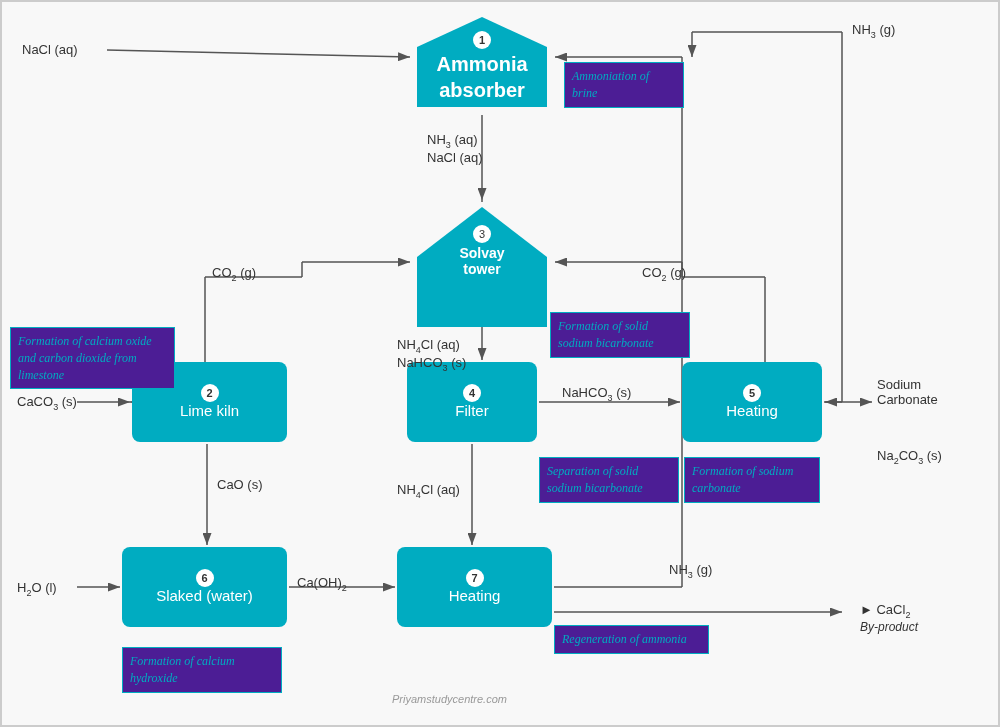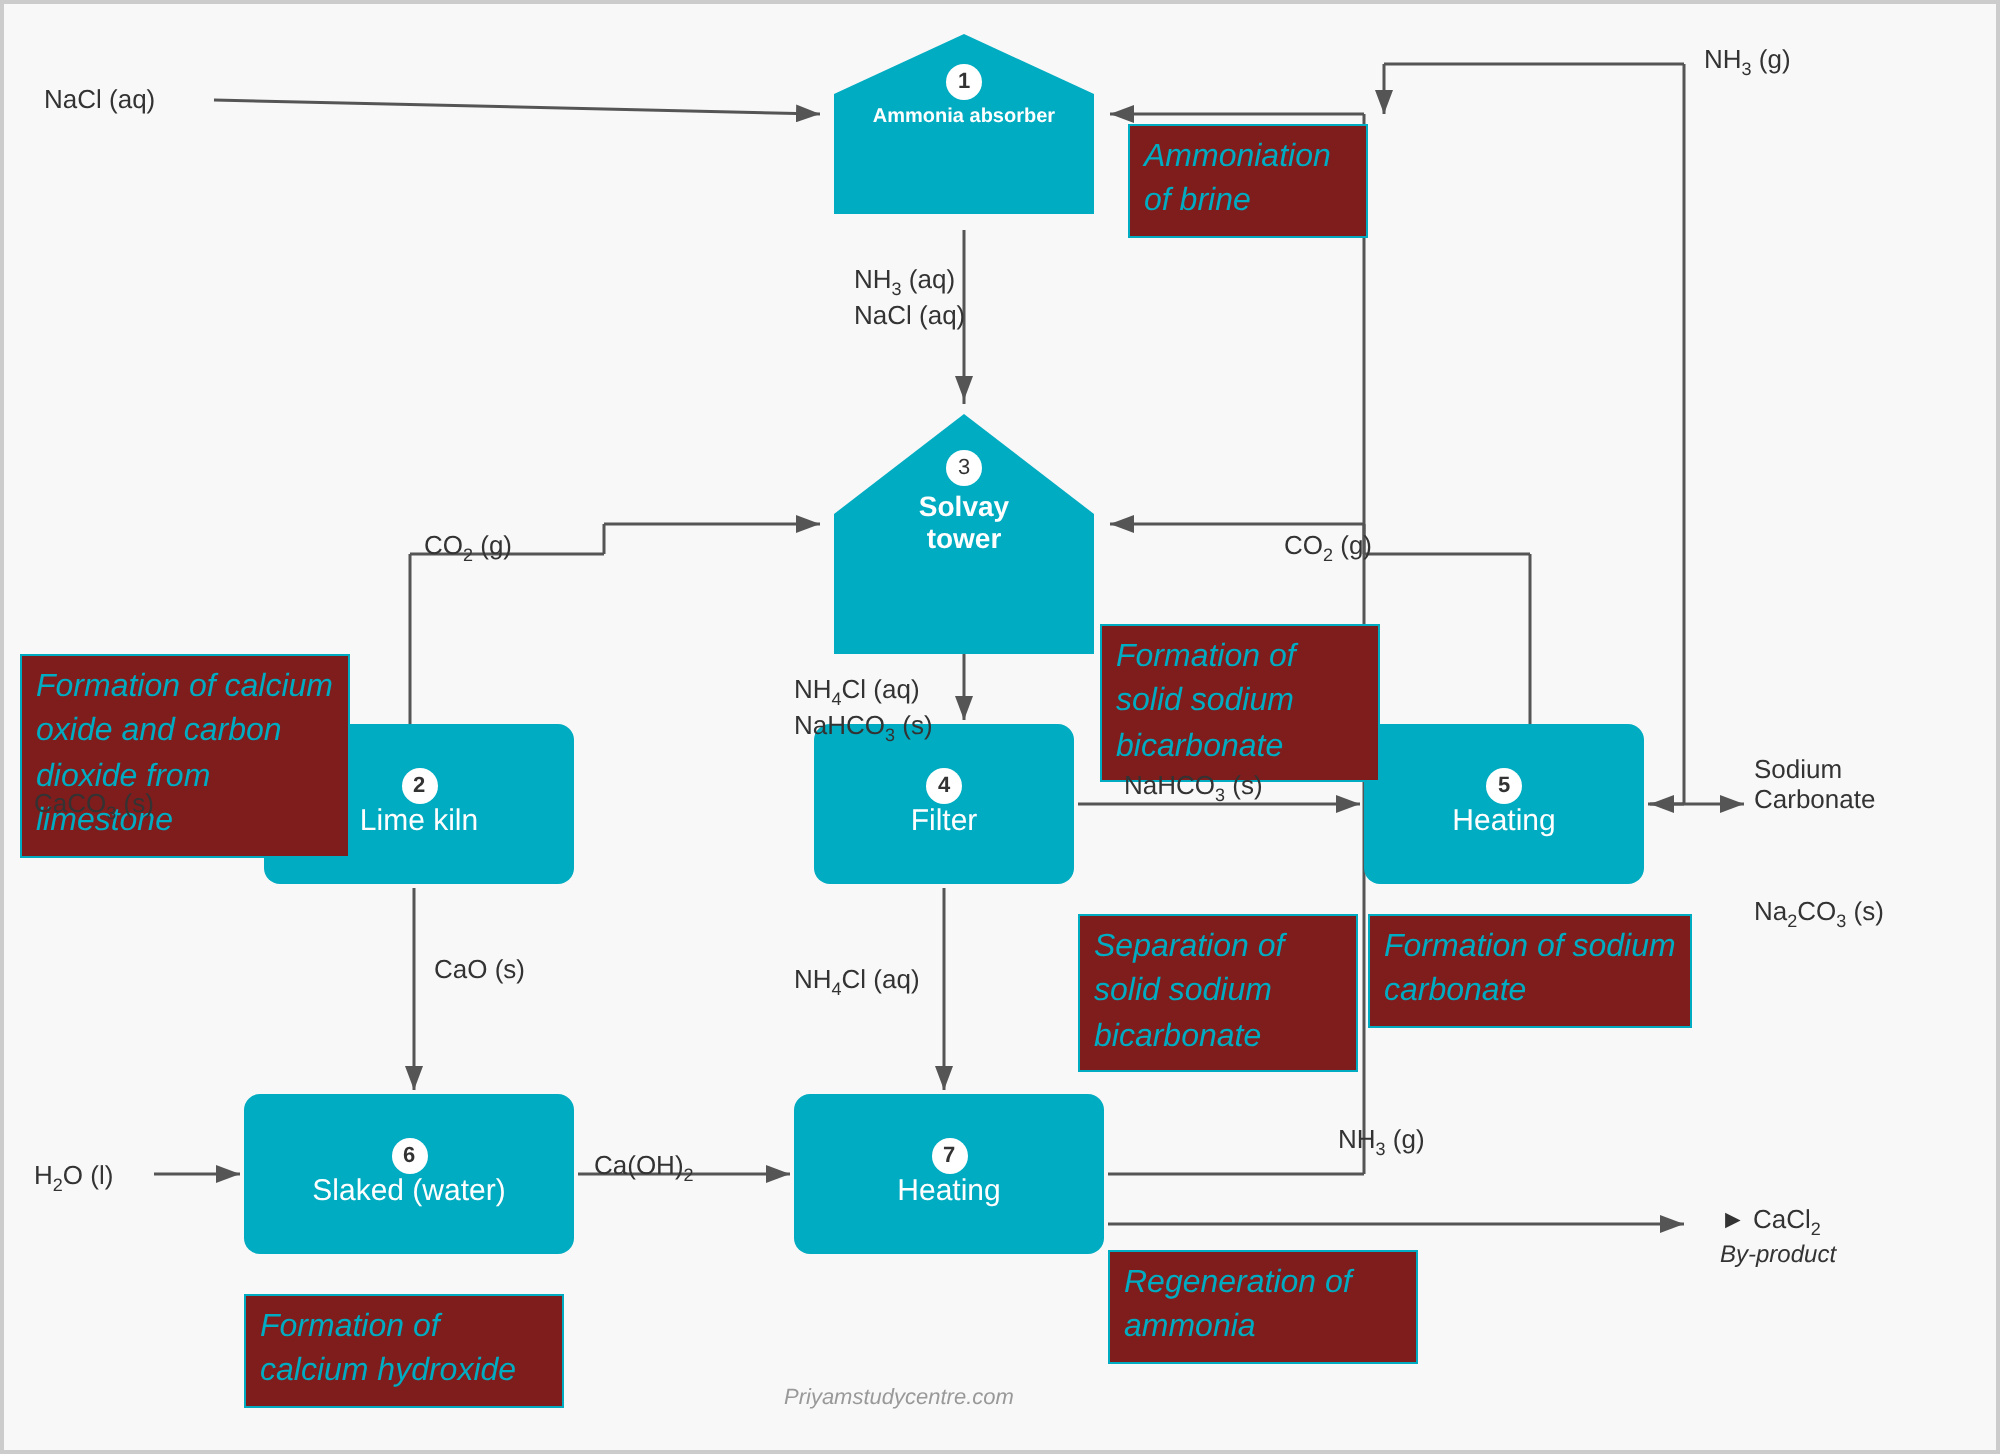--- a/index.html
+++ b/index.html
@@ -127,25 +127,26 @@
       top: 545px;
       width: 155px;
       height: 80px;
     }
 
     
     .annotation {
       position: absolute;
       border: 1.5px solid #00ACC1;
       color: #00ACC1;
-      font-size: 16px;
+      font-size: 12px;
       font-style: italic;
       padding: 5px 7px;
-      background: #7f1d1d;
+      background: #4c1d95;
       line-height: 1.4;
+      font-family: Liberation Serif, serif;
     }
 
     
     .floater {
       position: absolute;
       font-size: 13px;
       color: #333;
       font-weight: normal;
     }
 
@@ -237,21 +238,21 @@
 
   </svg>
 
 
   <div class="pentagon-box">
     <svg class="pentagon-svg" width="140" height="100">
       <polygon points="70,5 135,35 135,95 5,95 5,35" fill="#00ACC1"></polygon>
     </svg>
     <div class="pentagon-text">
       <div style="font-size:11px; background:white; color:#333; border-radius:50%; width:18px; height:18px; display:inline-flex; align-items:center; justify-content:center; margin-bottom:2px;">1</div>
-      <div style="font-size:10px; font-weight:bold;">Ammonia
+      <div style="font-size:20px; font-weight:bold;">Ammonia
 absorber</div>
     </div>
   </div>
 
   <div class="tower-box">
     <svg width="140" height="130">
       <polygon points="70,5 135,55 135,125 5,125 5,55" fill="#00ACC1"></polygon>
     </svg>
     <div style="position:absolute; top:22px; left:0; width:140px; text-align:center; color:white;">
       <div style="font-size:11px; background:white; color:#333; border-radius:50%; width:18px; height:18px; display:inline-flex; align-items:center; justify-content:center; margin: 0 auto 2px;">3</div>
@@ -298,21 +299,21 @@
     <span>Formation of calcium
 oxide and carbon
 dioxide from limestone</span>
   </div>
 
   <div class="annotation" style="left:537px; top:455px; width:140px;">
     <span>Separation of solid
 sodium bicarbonate</span>
   </div>
 
-  <div class="annotation" style="left:682px; top:455px; width:162px;">
+  <div class="annotation" style="left:682px; top:455px; width:136px;">
     <span>Formation of
 sodium carbonate</span>
   </div>
 
   <div class="annotation" style="left:120px; top:645px; width:160px;">
     <span>Formation of
 calcium hydroxide</span>
   </div>
 
   <div class="annotation" style="left:552px; top:623px; width:155px;">

